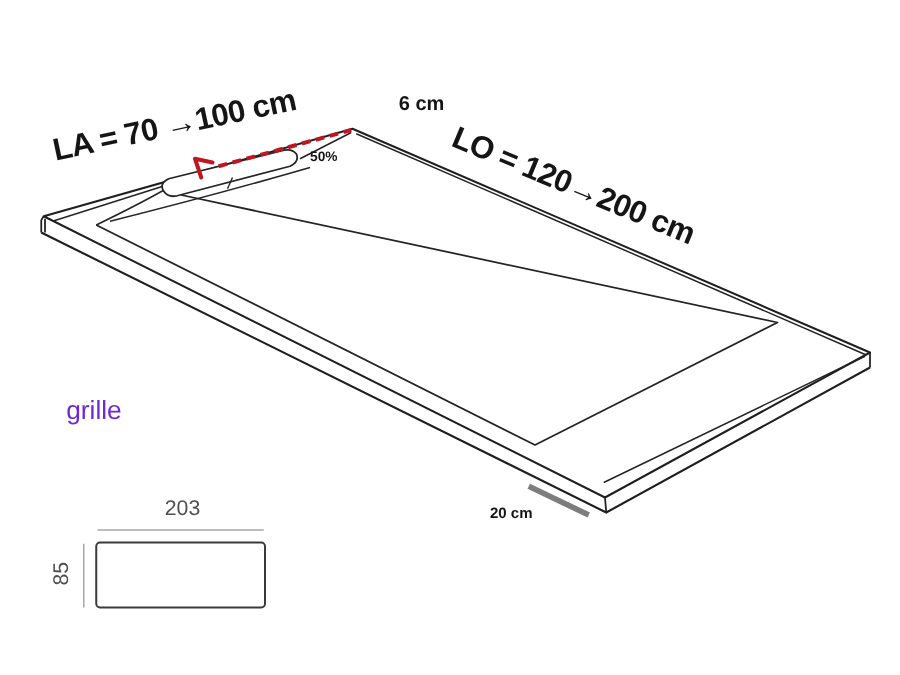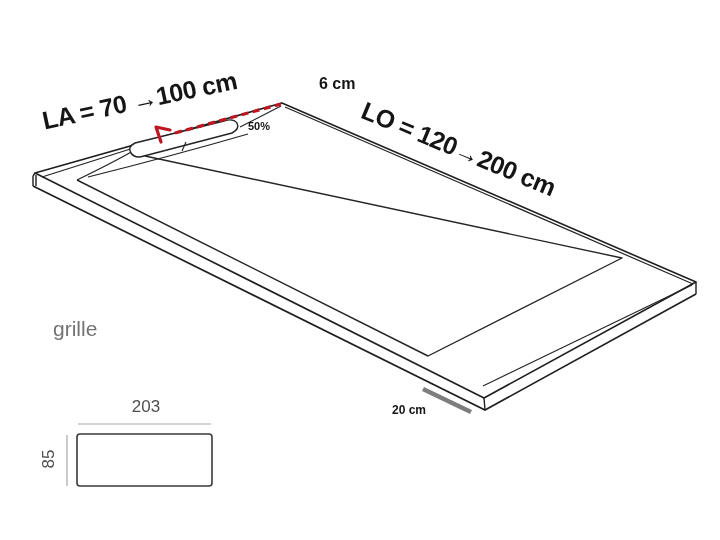--- a/index.html
+++ b/index.html
@@ -13,21 +13,21 @@
   .lbl-la{
     left:40px;top:108px;font-size:25px;font-weight:700;letter-spacing:-0.5px;
     transform:rotate(-12deg);transform-origin:left top;color:#151515;
   }
   .lbl-lo{
     left:368px;top:97px;font-size:25px;font-weight:700;letter-spacing:-0.5px;
     transform:rotate(22.5deg);transform-origin:left top;color:#151515;
   }
   .lbl-6cm{left:291px;top:76px;font-size:16px;font-weight:700;color:#151515;margin-left:28px;}
   .lbl-50{left:248px;top:121px;font-size:11px;font-weight:700;color:#151515;}
-  .lbl-grille{left:53px;top:318px;font-size:21px;font-weight:500;color:#737373;text-align:center;}
+  .lbl-grille{left:53px;top:318px;font-size:21px;font-weight:500;color:#6d28d9;text-align:center;}
   .lbl-20cm{left:392px;top:404px;font-size:12px;font-weight:700;color:#151515;}
   .dim{color:#4f4f4f;font-size:17px;font-weight:400;text-align:center;}
   .dim-229{left:128px;top:398px;width:36px;}
   .dim-85{left:32px;top:449px;width:36px;height:20px;transform:rotate(-90deg);}
 </style>
 </head>
 <body>
 
 <div class="stage">
 

